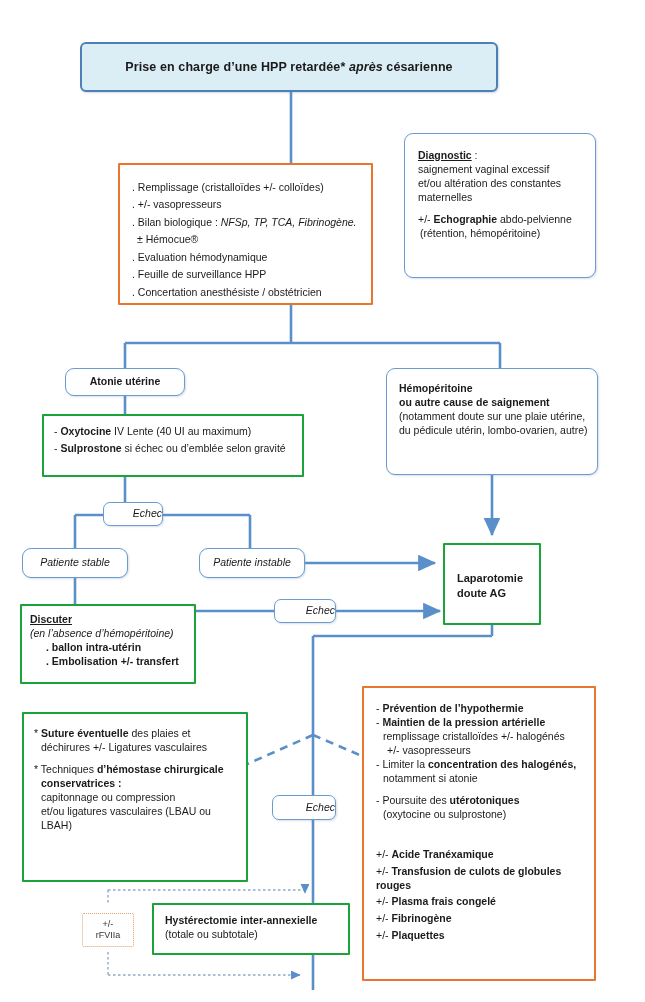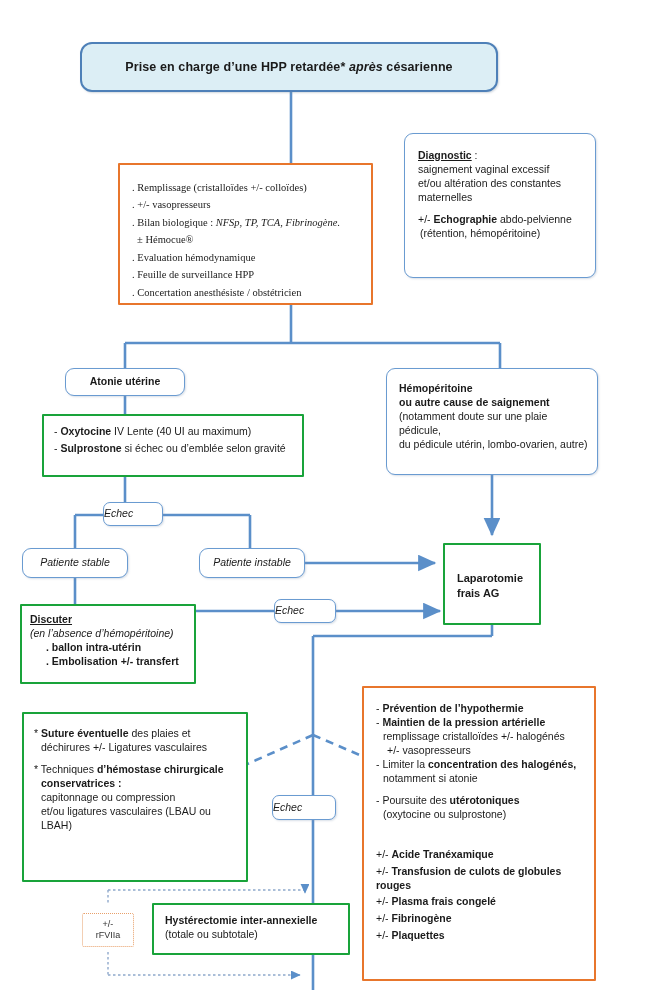--- a/index.html
+++ b/index.html
@@ -29,21 +29,21 @@
   .node {
     position: absolute;
     box-sizing: border-box;
     line-height: 1.33;
   }
 
   
   .title-box {
     background: #dceef5;
     border: 2px solid #4e80b8;
-    border-radius: 12px;
+    border-radius: 6px;
     display: flex;
     align-items: center;
     justify-content: center;
     text-align: center;
     font-weight: bold;
     font-size: 12.5px;
     letter-spacing: .1px;
     box-shadow: 1px 1px 2px rgba(120,140,160,.35);
   }
   .title-box .ital { font-style: italic; font-weight: bold; }
@@ -81,21 +81,21 @@
 
   
   .echec {
     background: #ffffff;
     border: 1.2px solid #6a9bd1;
     border-radius: 7px;
     font-style: italic;
     font-size: 10.5px;
     display: flex;
     align-items: center;
-    justify-content: flex-start;
+    justify-content: flex-end;
     box-shadow: 1px 1px 2px rgba(130,150,175,.3);
   }
 
   
   .dotted-box {
     background: #ffffff;
     border: 1.3px dotted #e8a06a;
     border-radius: 2px;
     font-size: 9px;
     display: flex;
@@ -184,21 +184,21 @@
       <path d="M305,890 L305,893" marker-end="url(#arrD)"></path>
     </g>
   </svg>
 
   <div class="node title-box" style="left:80px; top:42px; width:418px; height:50px;">
     <span>
       <span>Prise en charge d’une HPP retardée* </span><span class="ital">après</span><span> césarienne</span>
     </span>
   </div>
 
-  <div class="node orange-box" style="left:118px; top:163px; width:255px; height:142px; padding:16px 10px 10px 12px;font-family:Liberation Serif, serif;">
+  <div class="node orange-box" style="left:118px; top:163px; width:255px; height:142px; padding:16px 10px 10px 12px;">
     <ul class="bl">
       <li><span>. Remplissage (cristalloïdes +/- colloïdes)</span></li>
       <li><span>. +/- vasopresseurs</span></li>
       <li>
         <span>. Bilan biologique :</span>
         <span class="i">NFSp,  TP, TCA, Fibrinogène.</span>
       </li>
       <li><span style="padding-left:5px">± Hémocue®</span></li>
       <li><span>. Evaluation hémodynamique</span></li>
       <li><span>. Feuille de surveillance HPP</span></li>
@@ -231,21 +231,21 @@
       </li>
       <li>
         <span>- </span><span class="b">Sulprostone</span><span> si échec ou d’emblée selon gravité</span>
       </li>
     </ul>
   </div>
 
   <div class="node blue-round" style="left:386px; top:368px; width:212px; height:107px; padding:13px 8px 8px 12px;">
     <div class="b">Hémopéritoine</div>
     <div class="b">ou autre cause de saignement</div>
-    <div>(notamment doute sur une plaie pédicule,</div>
+    <div>(notamment doute sur une plaie utérine,</div>
     <div>du pédicule utérin, lombo-ovarien, autre)</div>
   </div>
 
   <div class="node echec" style="left:103px; top:502px; width:60px; height:24px;">
     <span>Echec</span>
   </div>
 
   <div class="node blue-round center" style="left:22px; top:548px; width:106px; height:30px;justify-content:center;">
     <span class="i">Patiente stable</span>
   </div>
@@ -260,21 +260,21 @@
     <div class="b ind">. ballon intra-utérin</div>
     <div class="b ind">. Embolisation +/- transfert</div>
   </div>
 
   <div class="node echec" style="left:274px; top:599px; width:62px; height:24px;">
     <span>Echec</span>
   </div>
 
   <div class="node green-box" style="left:443px; top:536px; width:98px; height:82px; padding:26px 8px 8px 12px; font-size:11px;margin-top:7px;">
     <div class="b">Laparotomie</div>
-    <div class="b">frais AG</div>
+    <div class="b">doute AG</div>
   </div>
 
   <div class="node green-box" style="left:22px; top:712px; width:226px; height:170px; padding:13px 7px 7px 10px;">
     <div>
       <span>* </span><span class="b">Suture éventuelle</span><span> des plaies et</span>
     </div>
     <div class="sub">déchirures +/- Ligatures vasculaires</div>
     <div class="gap"></div>
     <div>
       <span>* </span><span>Techniques </span><span class="b">d’hémostase chirurgicale</span>

